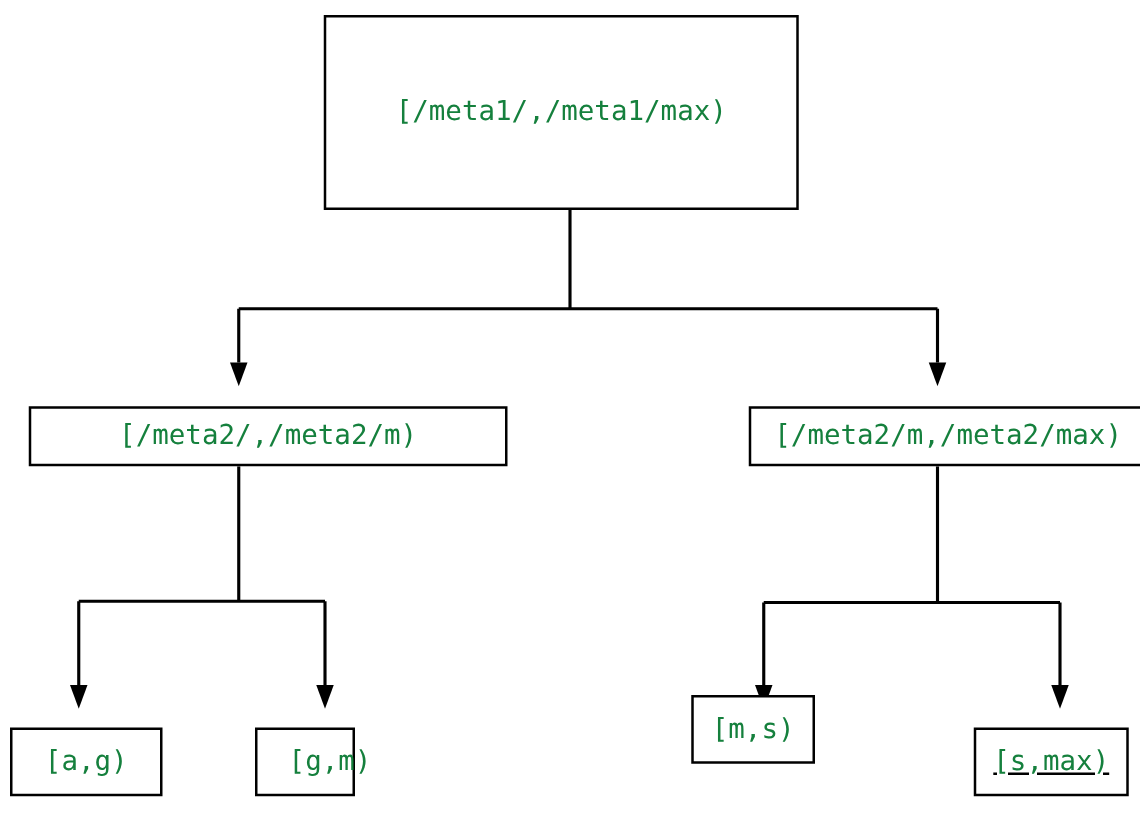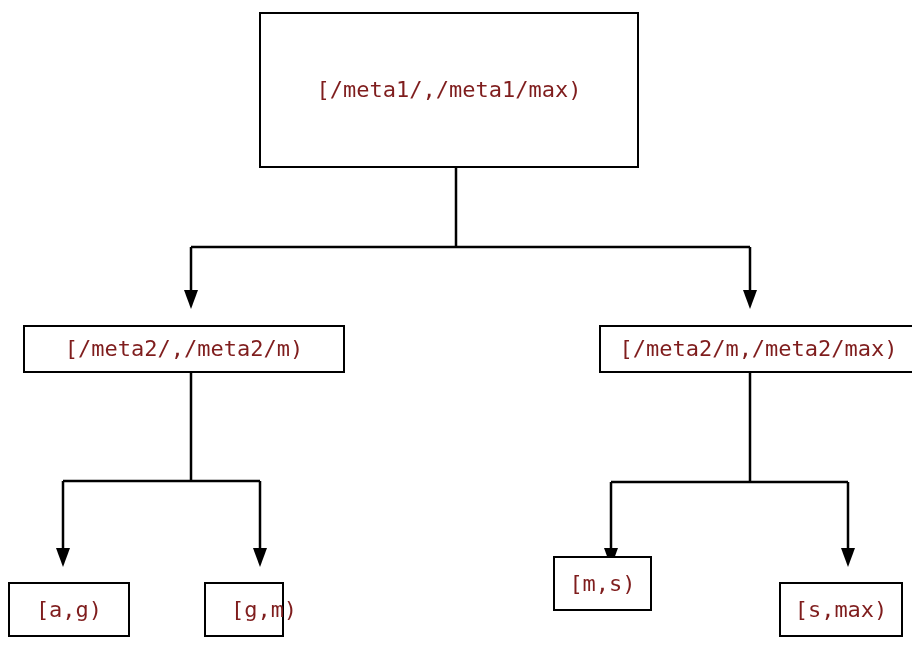--- a/index.html
+++ b/index.html
@@ -25,33 +25,33 @@
   .node {
     position: absolute;
     box-sizing: border-box;
     border: 2.5px solid #000000;
     background: #ffffff;
     display: flex;
     align-items: center;
     justify-content: center;
   }
   .node-label {
-    color: #7f1d1d;
+    color: #15803d;
     font-size: 22px;
     white-space: pre;
     line-height: 1;
   }
   
   .node-root  { left: 259px; top: 12px;  width: 380px; height: 156px; }
-  .node-l2a   { left: 23px;  top: 325px; width: 322px; height: 48px; }
+  .node-l2a   { left: 23px;  top: 325px; width: 383px; height: 48px; }
   .node-l2b   { left: 599px; top: 325px; width: 319px; height: 48px; }
   .node-leaf0 { left: 8px;   top: 582px; width: 122px; height: 55px; }
   .node-leaf1 { left: 204px; top: 582px; width: 80px; height: 55px; padding-left: 40px; }
   .node-leaf2 { left: 553px; top: 556px; width: 99px;  height: 55px; }
-  .node-leaf3 { left: 779px; top: 582px; width: 124px; height: 55px; }
+  .node-leaf3 { left: 779px; top: 582px; width: 124px; height: 55px; text-decoration: underline; }
 </style>
 </head>
 <body>
 
 <div class="canvas">
 
   <svg class="edges" viewBox="0 0 912 652" xmlns="http://www.w3.org/2000/svg">
 
     <g stroke="#000000" stroke-width="2.5" fill="none">
       <path d="M456 168 L456 247 M191 247 L750 247 M191 247 L191 290 M750 247 L750 290"></path>

